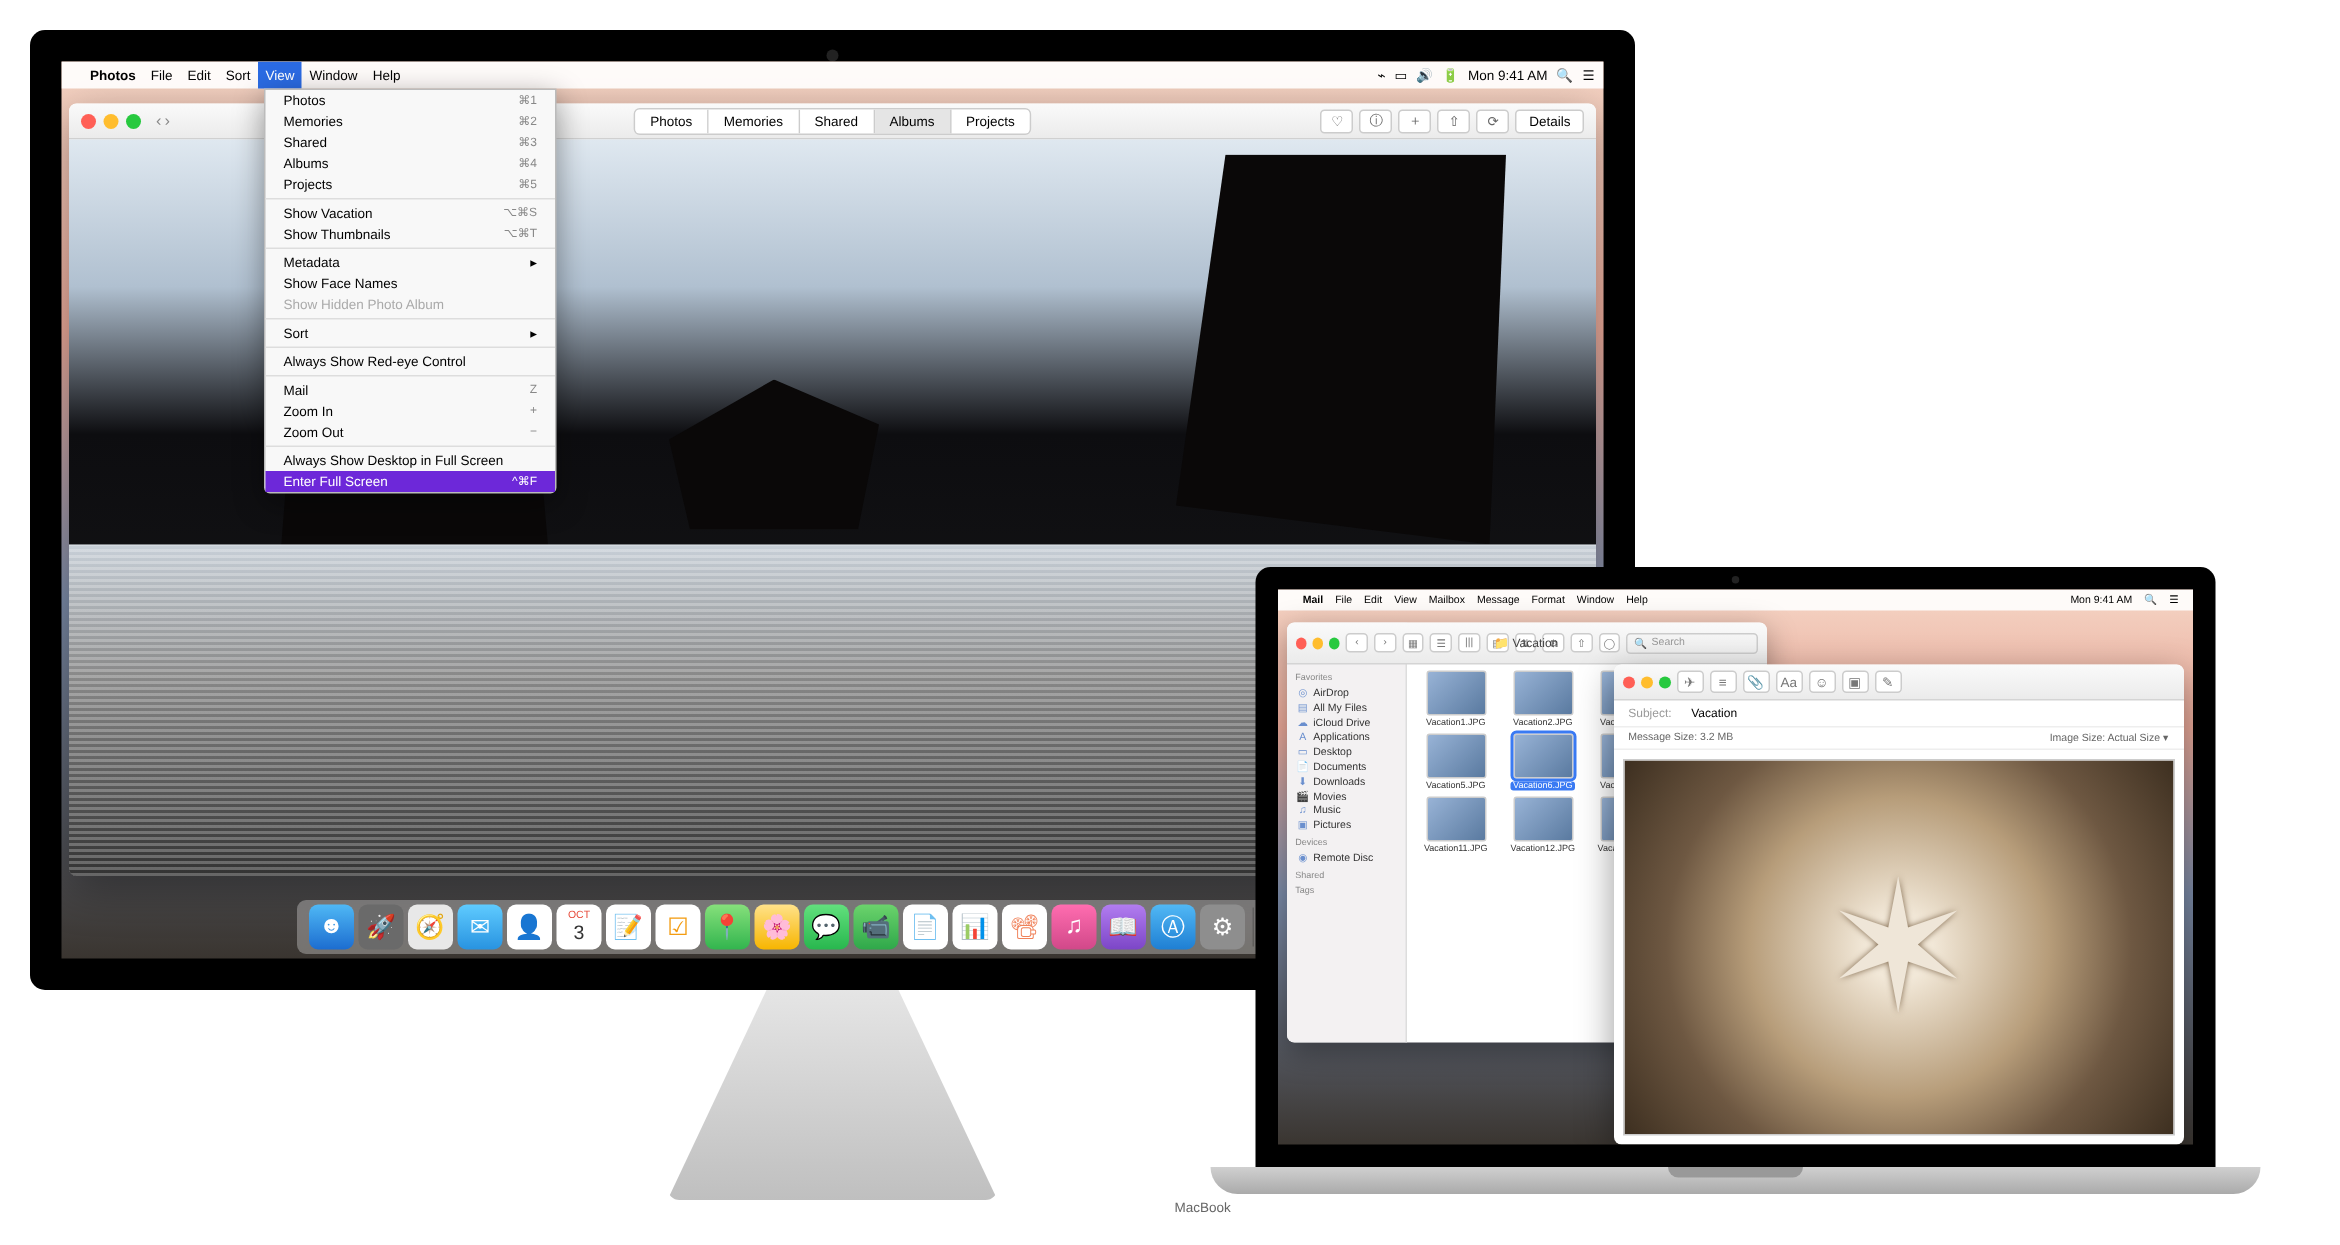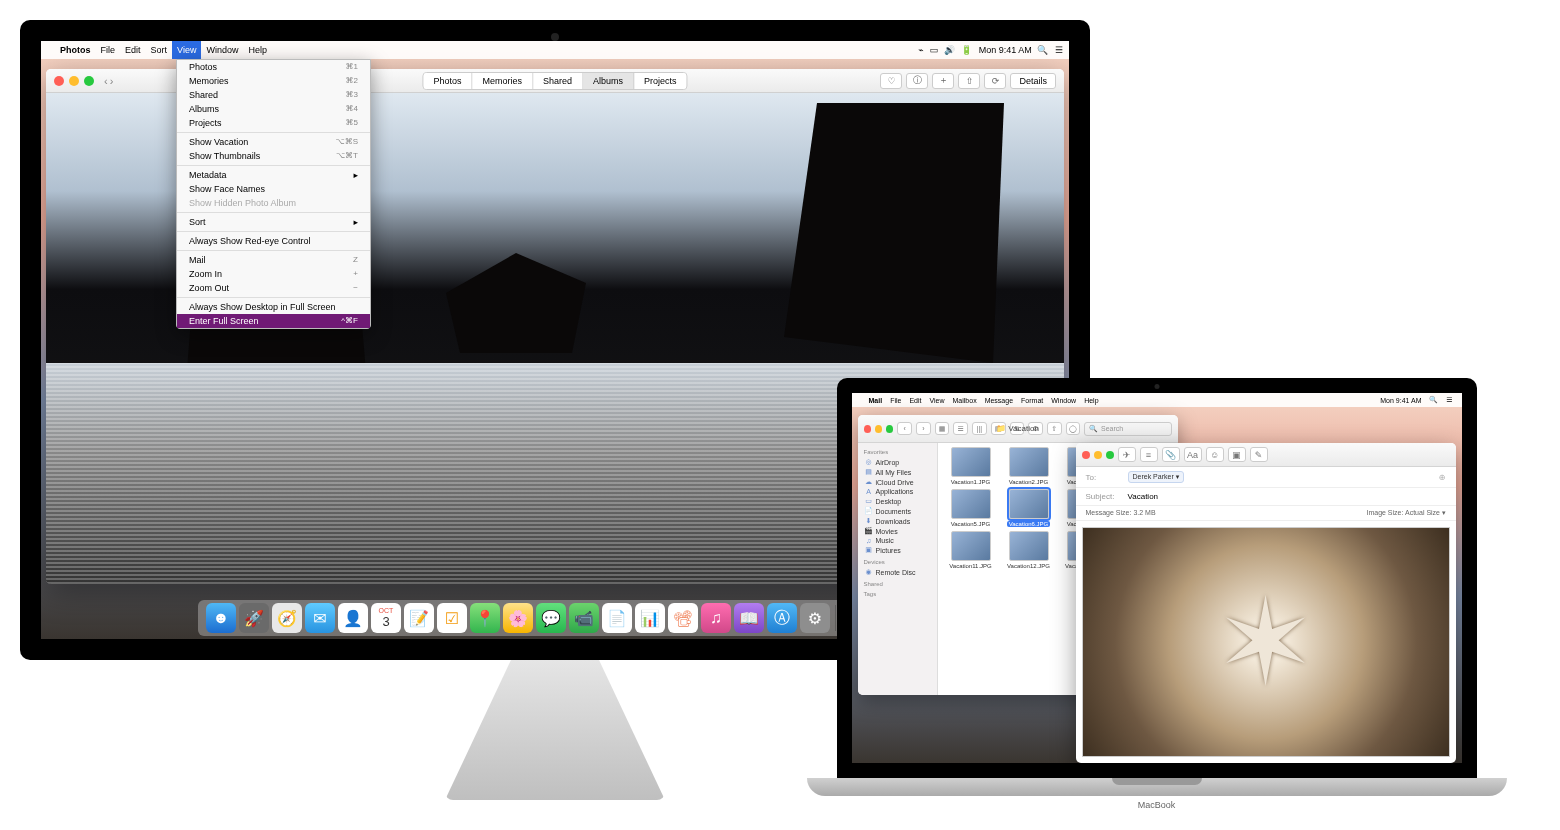--- a/index.html
+++ b/index.html
@@ -16,21 +16,21 @@
 .menubar { height:18px; background:rgba(255,255,255,0.9); display:flex; align-items:center; font-size:9px; color:#000; padding:0 6px; position:relative; z-index:50; }
 .apple-logo { font-size:11px; margin-right:8px; }
 .menubar .mi { padding:0 5px; cursor:default; height:18px; display:flex; align-items:center; }
 .menubar .mi.active { background:#2b6be3; color:#fff; }
 .menubar .spacer { flex:1; }
 .menubar .status-icon { margin-left:6px; font-size:9px; }
 
 
 .dropdown { position:absolute; top:18px; left:135px; width:195px; background:#f8f8f8; border:1px solid #bbb; border-radius:0 0 4px 4px; box-shadow:0 6px 20px rgba(0,0,0,0.4); font-size:9px; z-index:60; }
 .dd-item { display:flex; justify-content:space-between; padding:2px 12px; cursor:default; }
-.dd-item.hl { background:#701a75; color:#fff; }
+.dd-item.hl { background:#6d28d9; color:#fff; }
 .dd-item.dis { color:#aaa; }
 .dd-sep { height:1px; background:#ddd; margin:2px 0; }
 .dd-arrow::after { content:"▸"; }
 .dd-shortcut { color:#888; font-size:8px; }
 .dd-item.hl .dd-shortcut { color:#fff; }
 
 
 .photos-win { position:absolute; top:28px; left:5px; right:5px; bottom:55px; background:#fff; border-radius:5px; box-shadow:0 8px 30px rgba(0,0,0,0.35); overflow:hidden; display:flex; flex-direction:column; }
 .win-titlebar { height:24px; background:linear-gradient(#fafafa,#ebebeb); border-bottom:1px solid #d0d0d0; display:flex; align-items:center; padding:0 8px; position:relative; }
 .traffic { display:flex; gap:5px; }
@@ -56,21 +56,21 @@
 .dock { position:absolute; bottom:3px; left:50%; transform:translateX(-50%); display:flex; gap:3px; padding:3px 8px; background:rgba(255,255,255,0.3); border-radius:6px; backdrop-filter:blur(4px); }
 .dock-ic { width:30px; height:30px; border-radius:6px; display:flex; align-items:center; justify-content:center; font-size:16px; color:#fff; }
 
 
 .mbp { position:absolute; right:30px; bottom:20px; width:747px; }
 .mbp-screen-bezel { width:640px; height:400px; background:#000; border-radius:10px 10px 0 0; padding:15px; position:relative; margin:0 auto; }
 .mbp-camera { position:absolute; top:6px; left:50%; transform:translateX(-50%); width:5px; height:5px; background:#222; border-radius:50%; }
 .mbp-screen { width:100%; height:100%; background:linear-gradient(180deg,#f5d5c5 0%,#e8a898 25%,#7b8ba8 55%,#3a3530 100%); position:relative; overflow:hidden; }
 .mbp-base { width:700px; height:18px; background:linear-gradient(#d0d0d0,#aaa); margin:0 auto; border-radius:0 0 30px 30px; position:relative; }
 .mbp-notch { position:absolute; top:0; left:50%; transform:translateX(-50%); width:90px; height:7px; background:#999; border-radius:0 0 8px 8px; }
-.mbp-label { text-align:center; font-size:9px; color:#666; margin-top:4px; }
+.mbp-label { text-align:left; font-size:9px; color:#666; margin-top:4px; }
 
 .menubar2 { height:14px; background:rgba(255,255,255,0.9); display:flex; align-items:center; font-size:7px; padding:0 5px; }
 .menubar2 .mi { padding:0 4px; }
 .menubar2 .apple-logo { font-size:9px; }
 
 
 .finder-win { position:absolute; top:22px; left:6px; width:320px; height:280px; background:#fff; border-radius:5px; box-shadow:0 6px 20px rgba(0,0,0,0.35); display:flex; font-size:7px; overflow:hidden; }
 .finder-titlebar { position:absolute; top:0; left:0; right:0; height:28px; background:linear-gradient(#fafafa,#ebebeb); border-bottom:1px solid #d4d4d4; display:flex; align-items:center; padding:0 6px; gap:4px; }
 .finder-title { position:absolute; left:50%; transform:translateX(-50%); font-size:8px; color:#444;}
 .fd-name::before { content:"📁 "; }
@@ -383,25 +383,20 @@
           <span class="tl-g" style="width:8px;height:8px;border-radius:50%"></span>
           <div class="mail-ic">✈︎</div>
           <div class="mail-ic">≡</div>
           <div class="mail-ic">📎</div>
           <div class="mail-ic">Aa</div>
           <div class="mail-ic">☺</div>
           <div class="mail-ic">▣</div>
           <div class="mail-ic">✎</div>
         </div>
         <div class="mail-head">
-          <span class="lbl">To:</span>
-          <span class="recipient-chip"><span>Derek Parker</span> ▾</span>
-          <span style="margin-left:auto;color:#aaa">⊕</span>
-        </div>
-        <div class="mail-head">
           <span class="lbl">Subject:</span>
           <span>Vacation</span>
         </div>
         <div class="mail-meta">
           <span><span>Message Size:</span> <span>3.2 MB</span></span>
           <span><span>Image Size:</span> <span>Actual Size</span> ▾</span>
         </div>
         <div class="mail-body">
           <div class="mail-img">
             <span class="star">✶</span>

